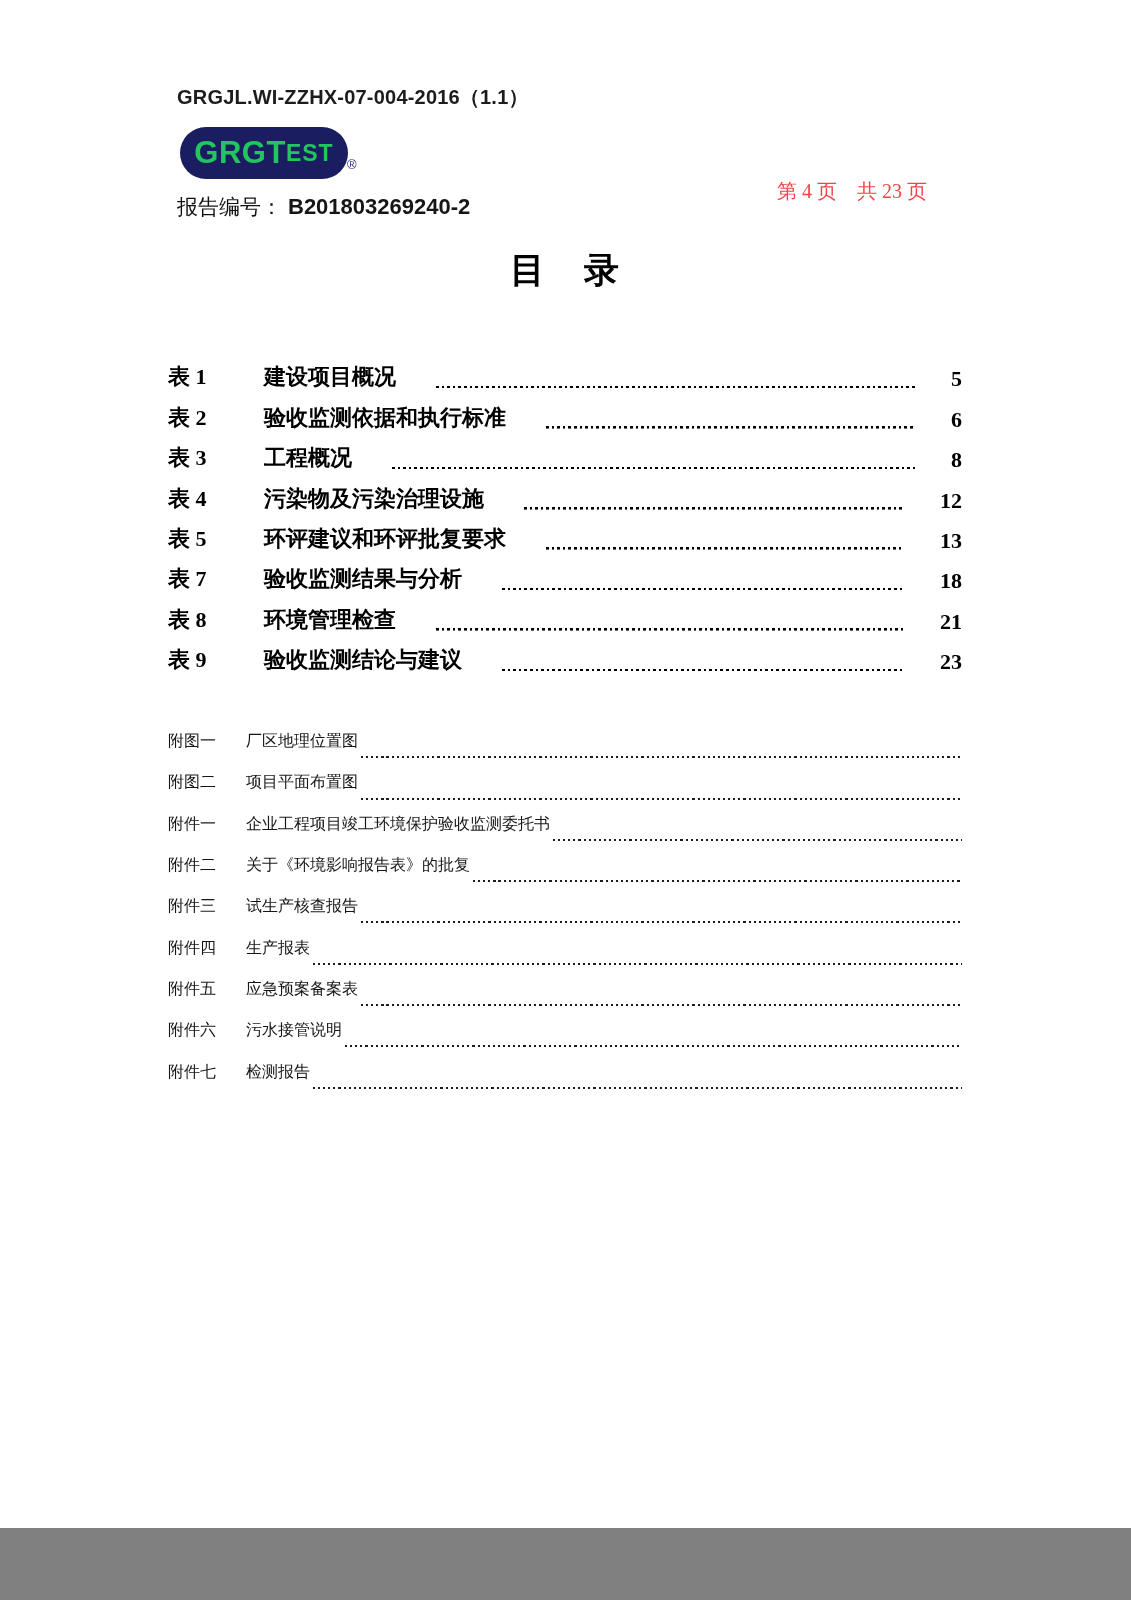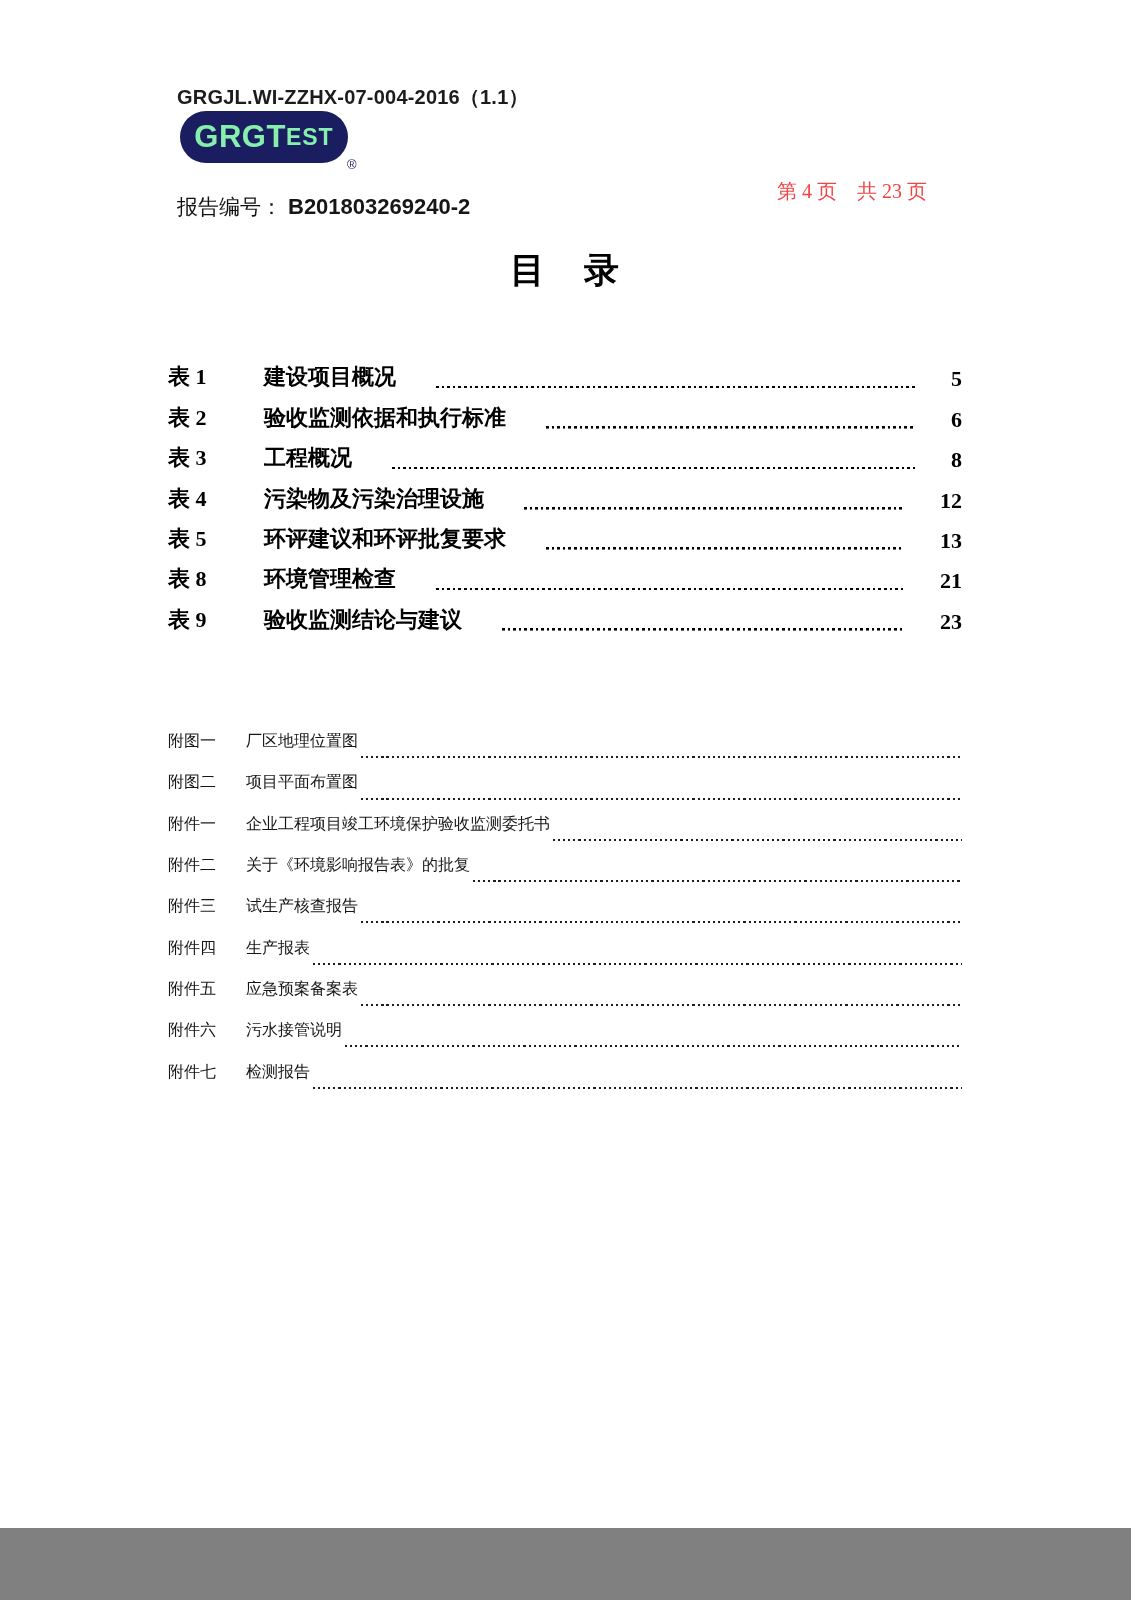--- a/index.html
+++ b/index.html
@@ -32,29 +32,29 @@
   .logo-wrap {
     position: absolute;
     left: 180px;
     top: 111px;
     width: 190px;
     height: 62px;
   }
   .logo-pill {
     position: absolute;
     left: 0;
-    top: 0;
+    top: 16px;
     width: 168px;
     height: 52px;
     background: #1a1e60;
     border-radius: 26px;
     display: flex;
     align-items: center;
     justify-content: center;
-    color: #86efac;
+    color: #22c55e;
     font-family: "Liberation Sans", "DejaVu Sans", sans-serif;
   }
   .logo-primary {
     font-size: 31px;
     font-weight: 700;
     letter-spacing: 0.5px;
   }
   .logo-secondary {
     font-size: 23px;
     font-weight: 700;
@@ -216,20 +216,26 @@
   </div>
 
   <div class="toc-row">
     <span class="entry-label">表 5</span>
     <span class="entry-title">环评建议和环评批复要求</span>
     <span class="leader"></span>
     <span class="entry-page">13</span>
   </div>
 
 
+  <div class="toc-row">
+    <span class="entry-label">表 7</span>
+    <span class="entry-title">验收监测结果与分析</span>
+    <span class="leader"></span>
+    <span class="entry-page">18</span>
+  </div>
 
   <div class="toc-row">
     <span class="entry-label">表 8</span>
     <span class="entry-title">环境管理检查</span>
     <span class="leader"></span>
     <span class="entry-page">21</span>
   </div>
 
   <div class="toc-row">
     <span class="entry-label">表 9</span>

